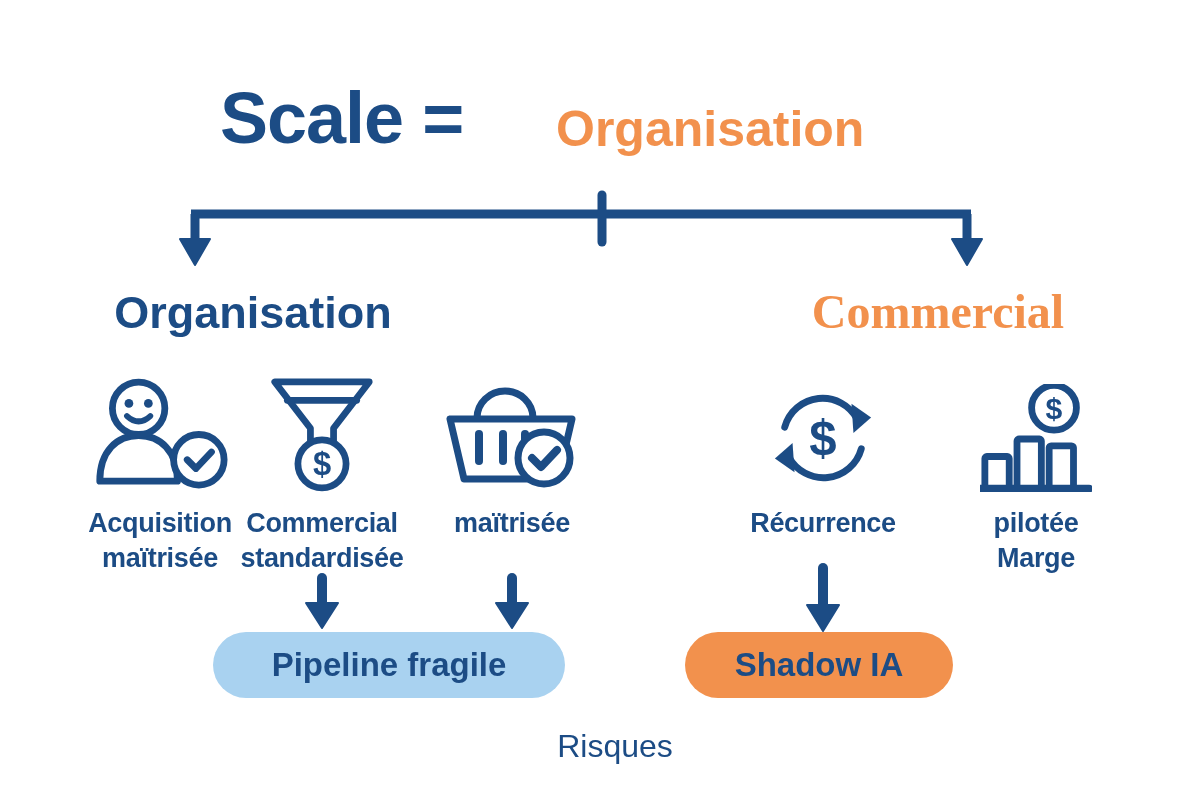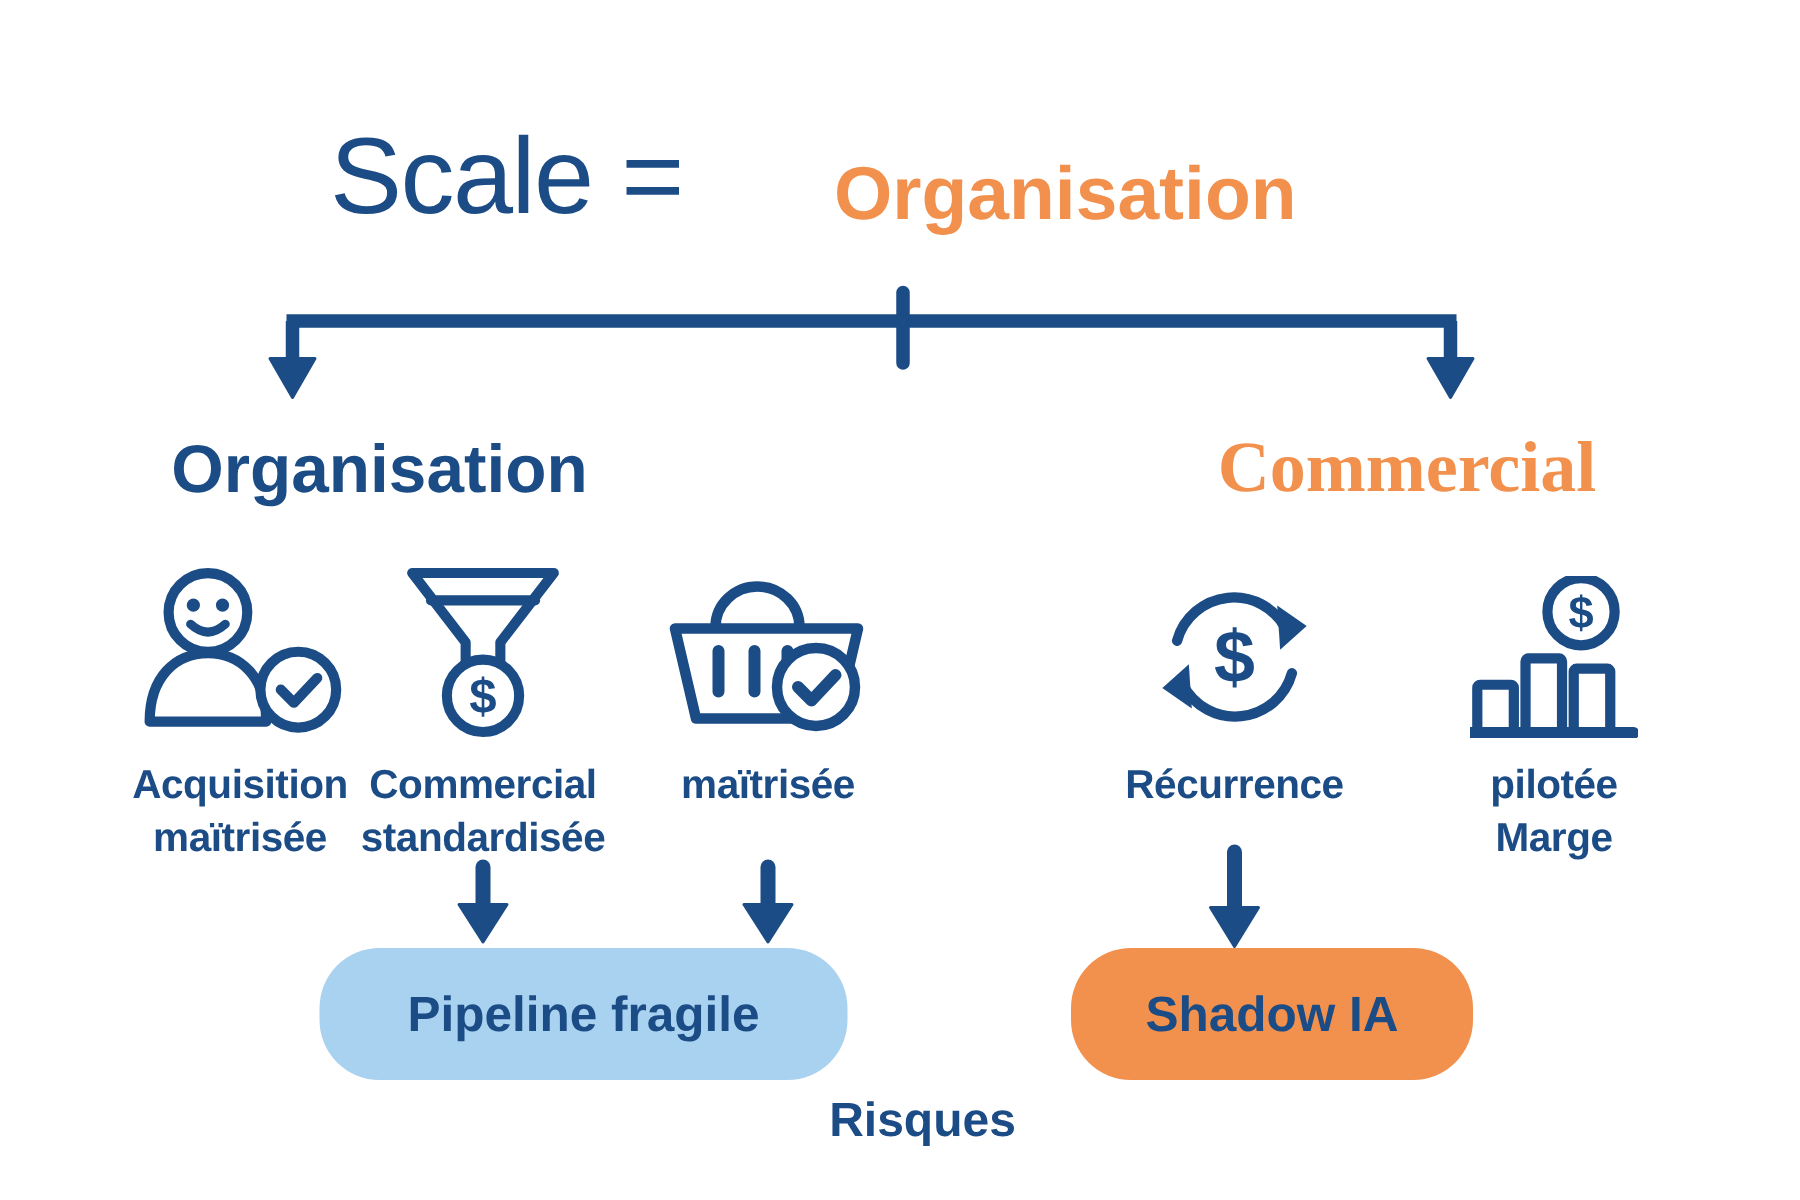--- a/index.html
+++ b/index.html
@@ -17,21 +17,21 @@
     height: 800px;
     background: var(--background);
     overflow: hidden;
   }
 
   
   .title-scale {
     position: absolute;
     left: 220px; top: 82px;
     font-size: 72px;
-    font-weight: 400;
+    font-weight: 700;
     letter-spacing: -1px;
     color: var(--navy);
     line-height: 1;
   }
   .title-organisation {
     position: absolute;
     left: 556px; top: 104px;
     font-size: 50px;
     font-weight: 700;
     color: var(--orange);
@@ -122,49 +122,49 @@
     stroke: none;
     font-weight: 700;
     font-family: "Liberation Sans", sans-serif;
     text-anchor: middle;
   }
 
   
   .pill {
     position: absolute;
     top: 632px;
-    height: 88px;
+    height: 66px;
     border-radius: 40px;
     display: flex;
     align-items: center;
     justify-content: center;
     font-size: 33px;
     font-weight: 700;
     color: var(--navy);
   }
   .pill-pipeline {
     left: 213px;
     width: 352px;
     background: var(--light_blue);
   }
   .pill-shadow {
-    left: 714px;
+    left: 685px;
     width: 268px;
     background: var(--orange);
     text-align: center;
   }
 
   
   .footer-label {
     position: absolute;
     left: 490px; top: 728px;
     width: 250px;
     text-align: center;
     font-size: 32px;
-    font-weight: 700;
+    font-weight: 400;
     color: var(--navy);
   }
 </style>
 </head>
 <body>
 
 <div class="canvas">
 
   <div class="title-scale">Scale =</div>
   <div class="title-organisation">Organisation</div>

